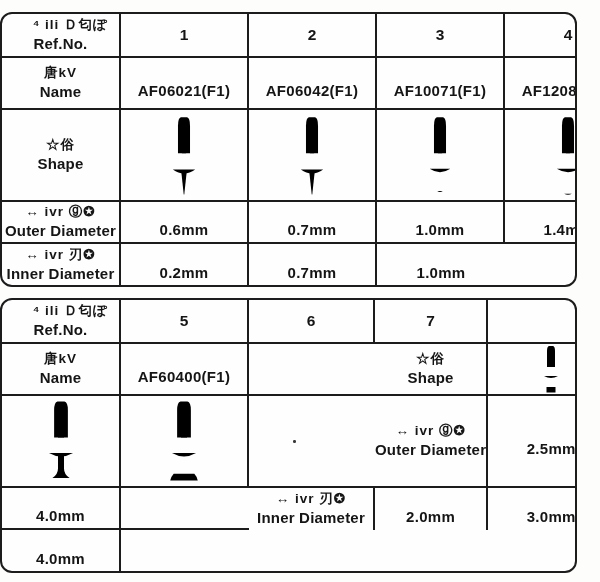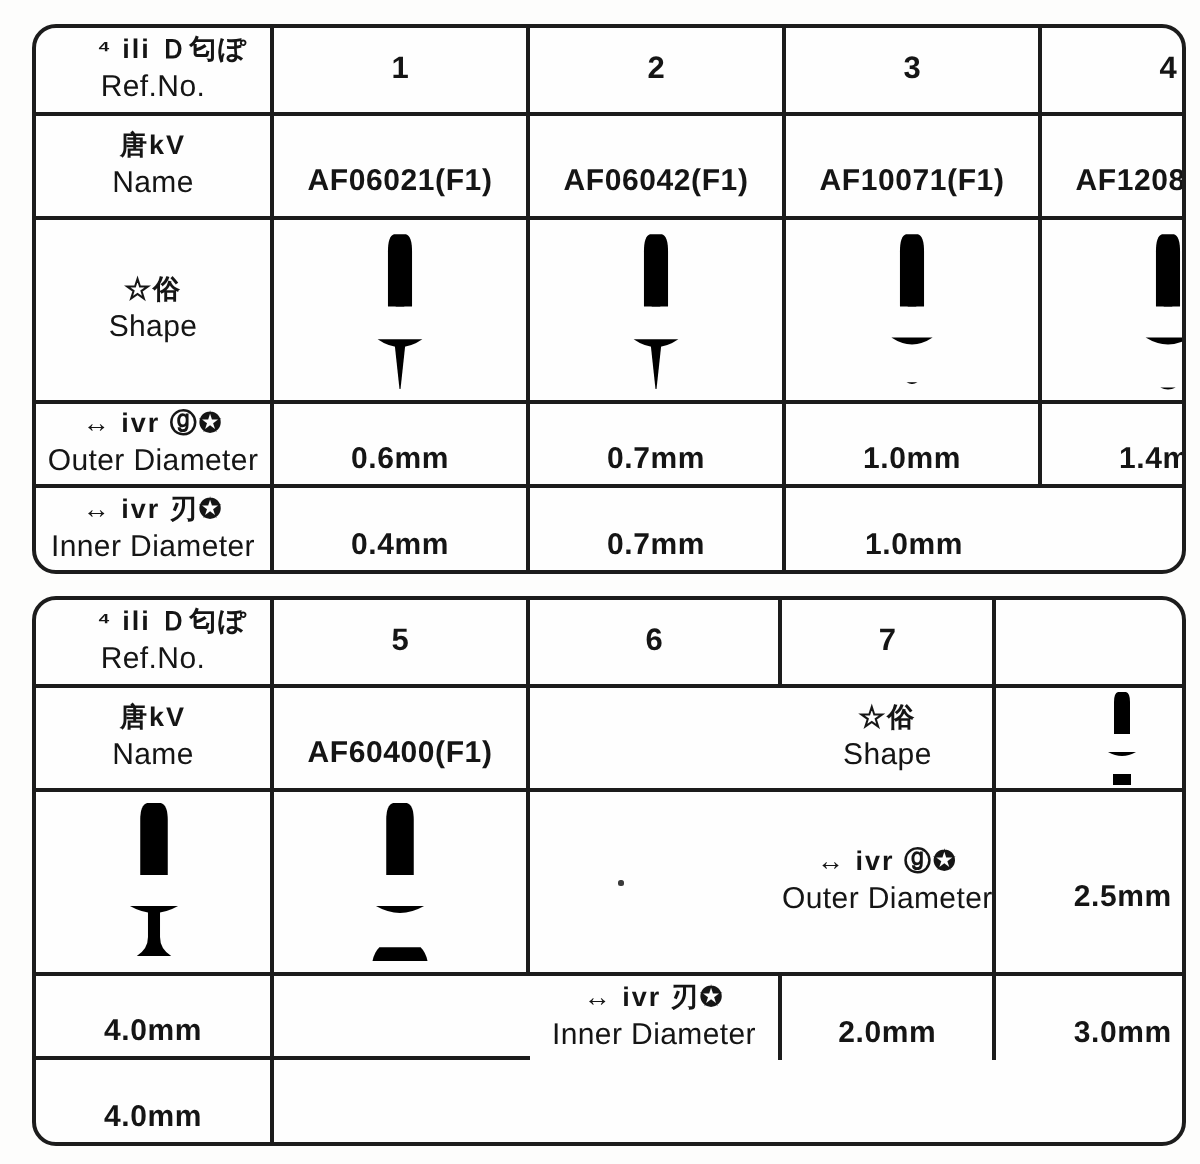--- a/index.html
+++ b/index.html
@@ -4,21 +4,21 @@
 <style>
   * { box-sizing: border-box; margin: 0; padding: 0; }
   html, body {
     width: 600px; height: 582px;
     background: #fdfdfc;
     font-family: "Liberation Sans", sans-serif;
     color: #151515;
     overflow: hidden;
   }
   .page {
-    padding: 12px 11px 0 16px;
+    padding: 12px 11px 0 0;
   }
   .spec-table {
     width: 577px;
     border: 2.5px solid #1c1c1c;
     border-radius: 12px;
     overflow: hidden;
     background: #fefefe;
     display: grid;
     grid-template-columns: 119px repeat(4, 1fr);
     grid-template-rows: 44px 52px 92px 42px 41px;
@@ -38,21 +38,21 @@
   .cell.last-col { border-right: none; }
   .cell.last-row { border-bottom: none; }
   .hdr .jp {
     font-size: 13.5px;
     font-weight: 700;
     letter-spacing: 1px;
     white-space: nowrap;
   }
   .hdr .en {
     font-size: 15px;
-    font-weight: 400;
+    font-weight: 700;
     letter-spacing: 0.2px;
     white-space: nowrap;
   }
   .val {
     font-size: 15px;
     font-weight: 600;
     letter-spacing: 0.3px;
     margin-top: 16px;
   }
   .refnum { font-size: 15.5px; font-weight: 700; }
@@ -209,21 +209,21 @@
       </div>
     <div class="cell last-col">
         <span class="val">1.4mm</span>
       </div>
 
     <div class="cell hdr last-row">
       <span class="jp">↔ ivr 刃✪</span>
       <span class="en">Inner Diameter</span>
     </div>
     <div class="cell last-row">
-        <span class="val">0.4mm</span>
+        <span class="val">0.2mm</span>
       </div>
     <div class="cell last-row">
         <span class="val">0.7mm</span>
       </div>
     <div class="cell last-row last-col">
         <span class="val">1.0mm</span>
       </div>
   </div>
 
   <div class="spec-table">

